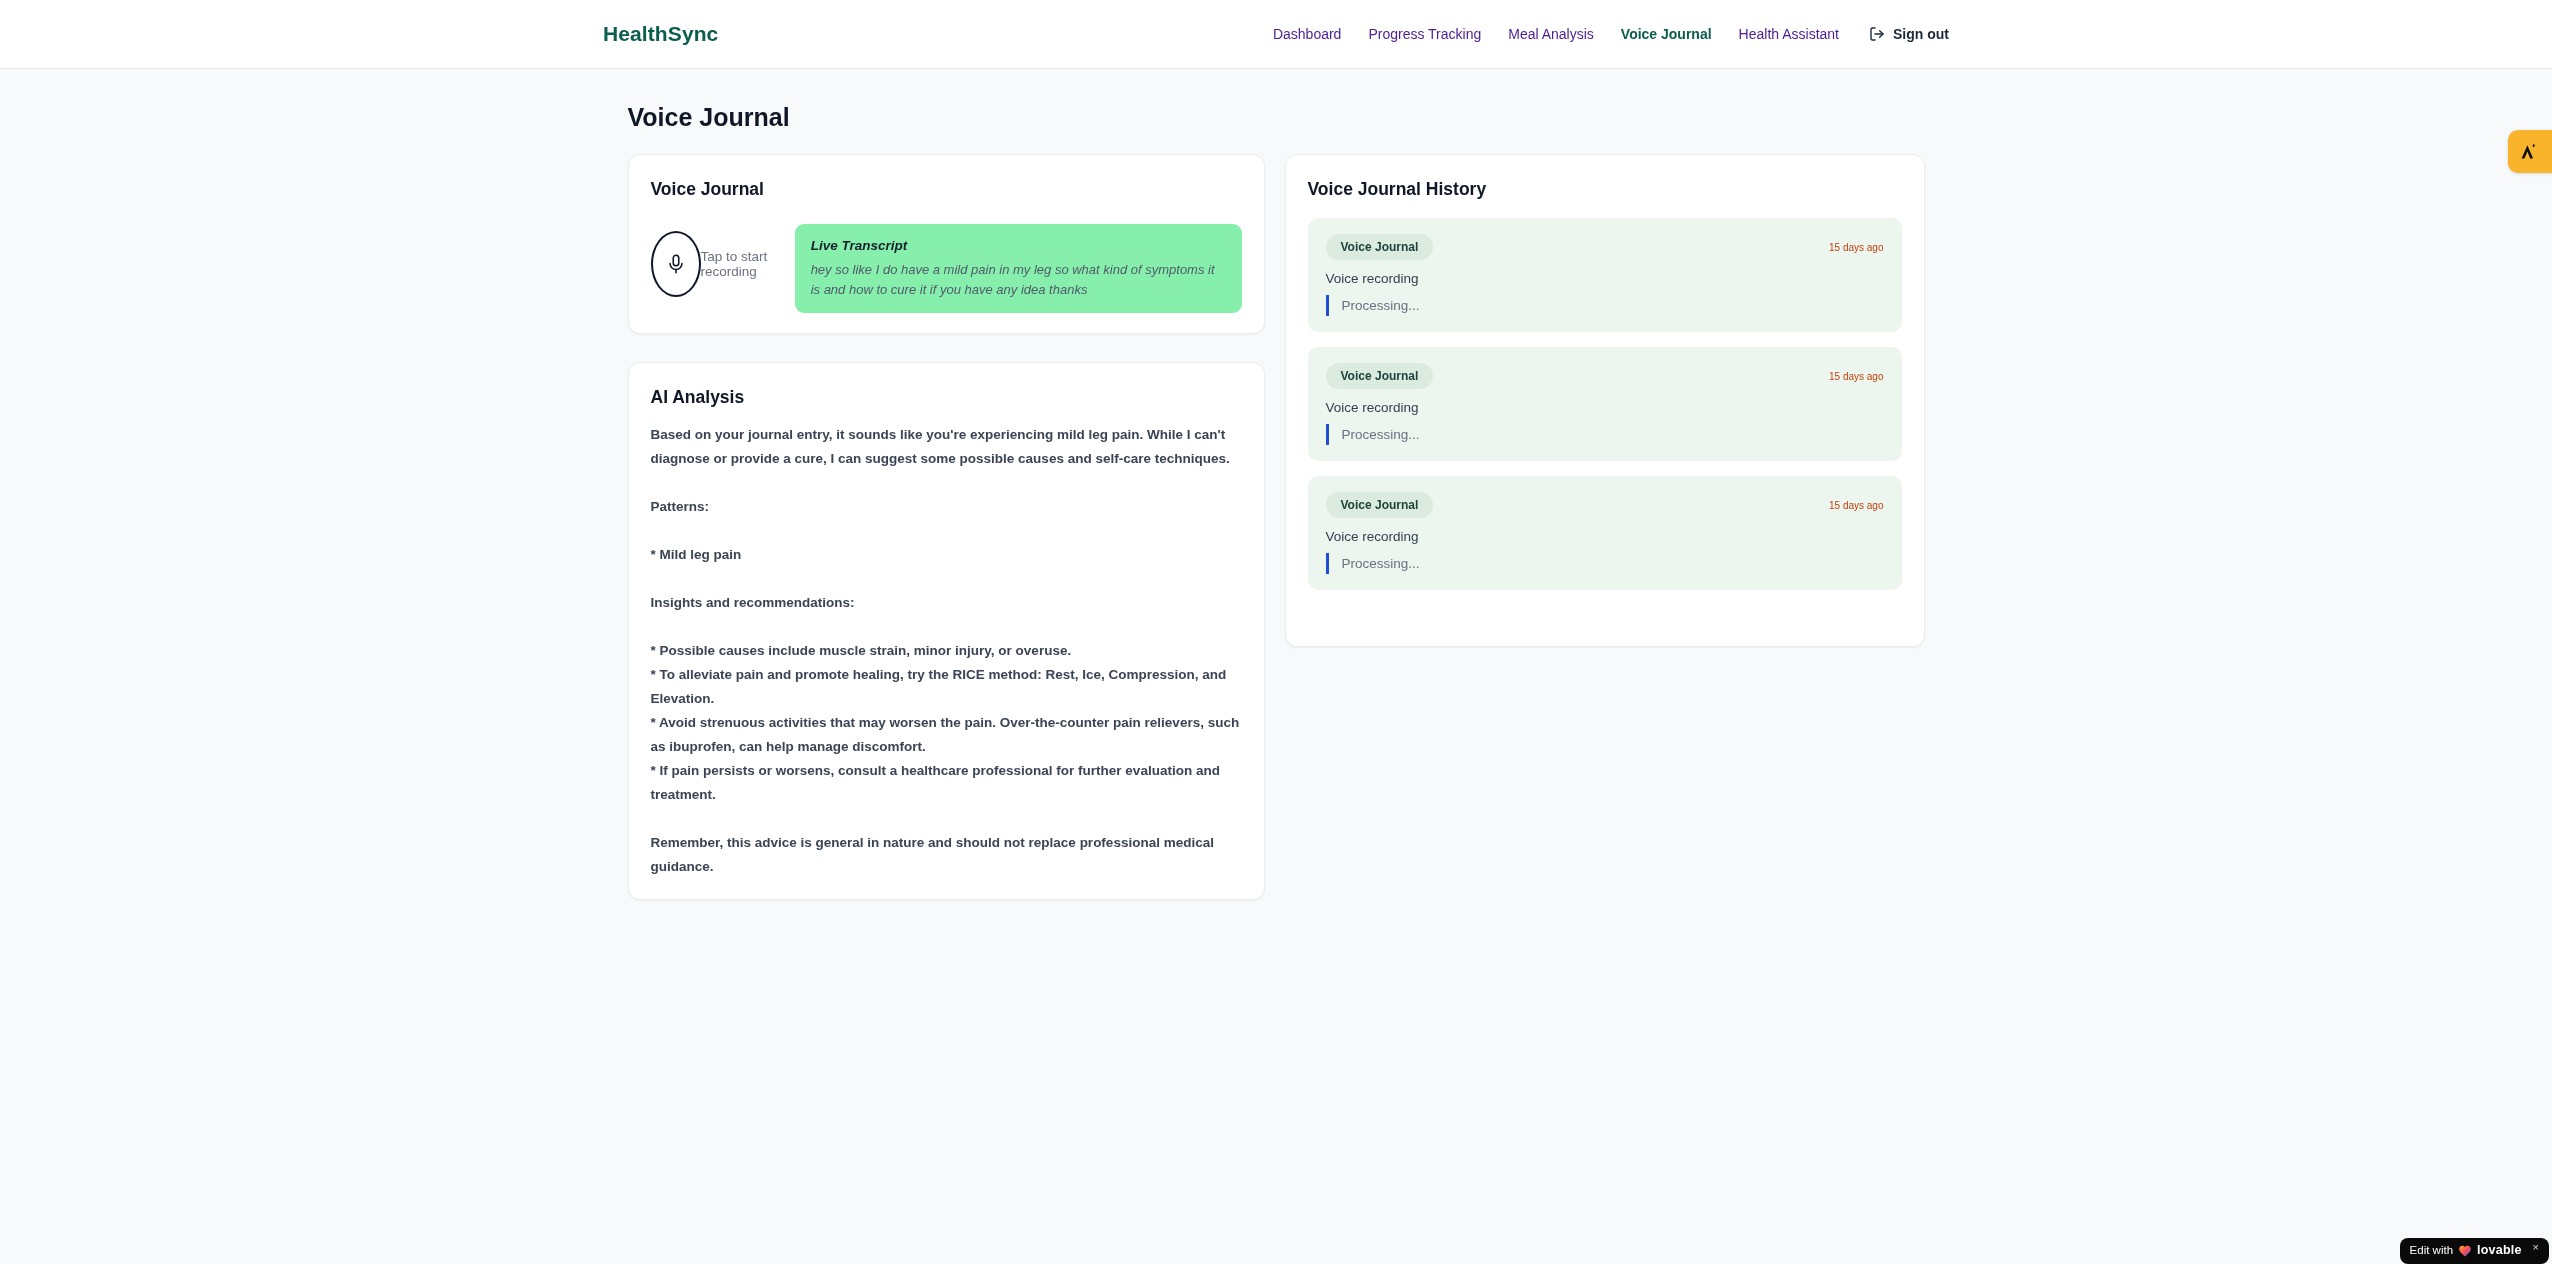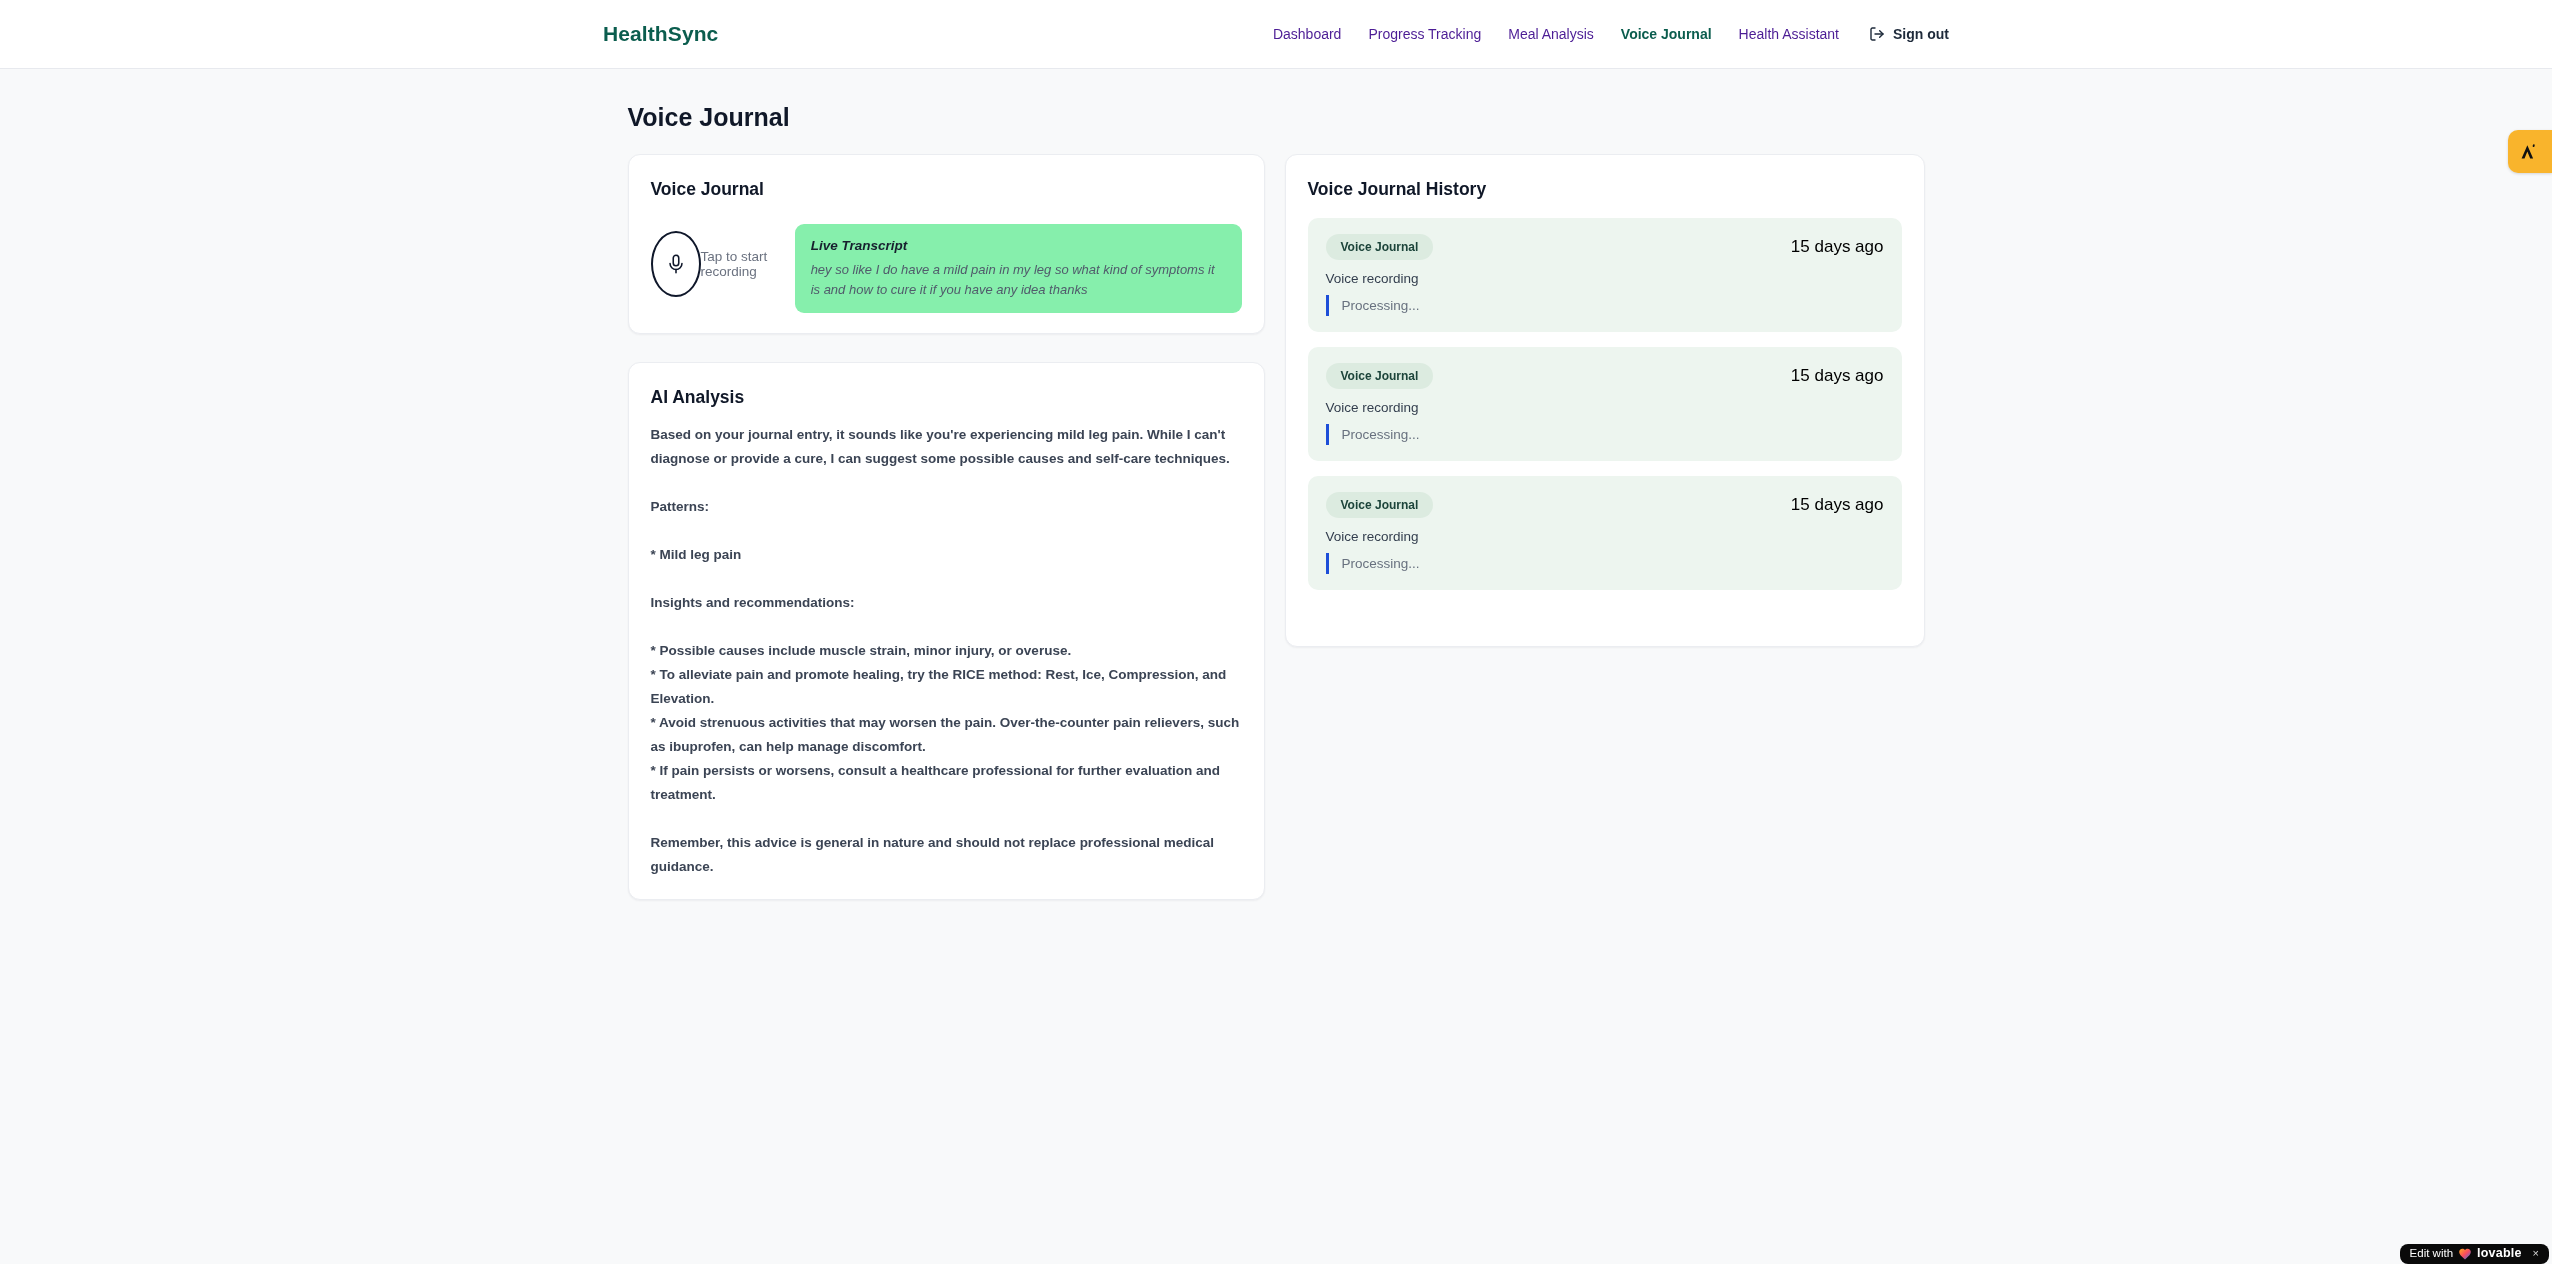--- a/index.html
+++ b/index.html
@@ -69,38 +69,38 @@
   .history-card { min-height:493px; }
   .history-list { margin-top:15px; display:flex; flex-direction:column; gap:15px; }
   .history-entry {
     background:#edf5ef; border-radius:10px; padding:16px 18px; cursor:pointer;
   }
   .entry-toprow { display:flex; align-items:center; justify-content:space-between; }
   .entry-badge {
     background:#dcebe0; color:#1c443a; font-size:12px; font-weight:700;
     border-radius:999px; padding:7px 15px; line-height:1; display:inline-block;
   }
-  .entry-time { font-size:17px; color:#000000; }
+  .entry-time { font-size:10px; color:#c2410c; }
   .entry-title { margin-top:11px; font-size:13.5px; color:#333e4e; }
   .entry-status {
     margin-top:9px; border-left:3px solid #1d4ed8; padding:3px 0 3px 13px;
     font-size:13.5px; color:#68717f;
   }
 
   
   .corner-badge {
     position:fixed; top:130px; right:0; width:44px; height:43px;
     background:#f9b42c; border-radius:10px 0 0 10px;
     display:flex; align-items:center; padding-left:9px; cursor:pointer;
     box-shadow:0 1px 3px rgba(0,0,0,.15);
   }
 
   
   .lovable-badge {
-    position:fixed; right:3px; bottom:0px; height:20px;
+    position:fixed; right:3px; bottom:0px; height:26px;
     background:#0a0a0a; color:#ffffff; border-radius:8px;
     display:flex; align-items:center; gap:5px; padding:0 10px 2px 10px; cursor:pointer;
   }
   .lovable-prefix { font-size:11.5px; }
   .lovable-brand { font-size:12.5px; font-weight:700; letter-spacing:.2px; }
   .lovable-close {
     font-size:11px; color:#d8d8d8; margin-left:6px; align-self:flex-start;
     line-height:14px; padding-top:2px; cursor:pointer;
   }
 </style>

